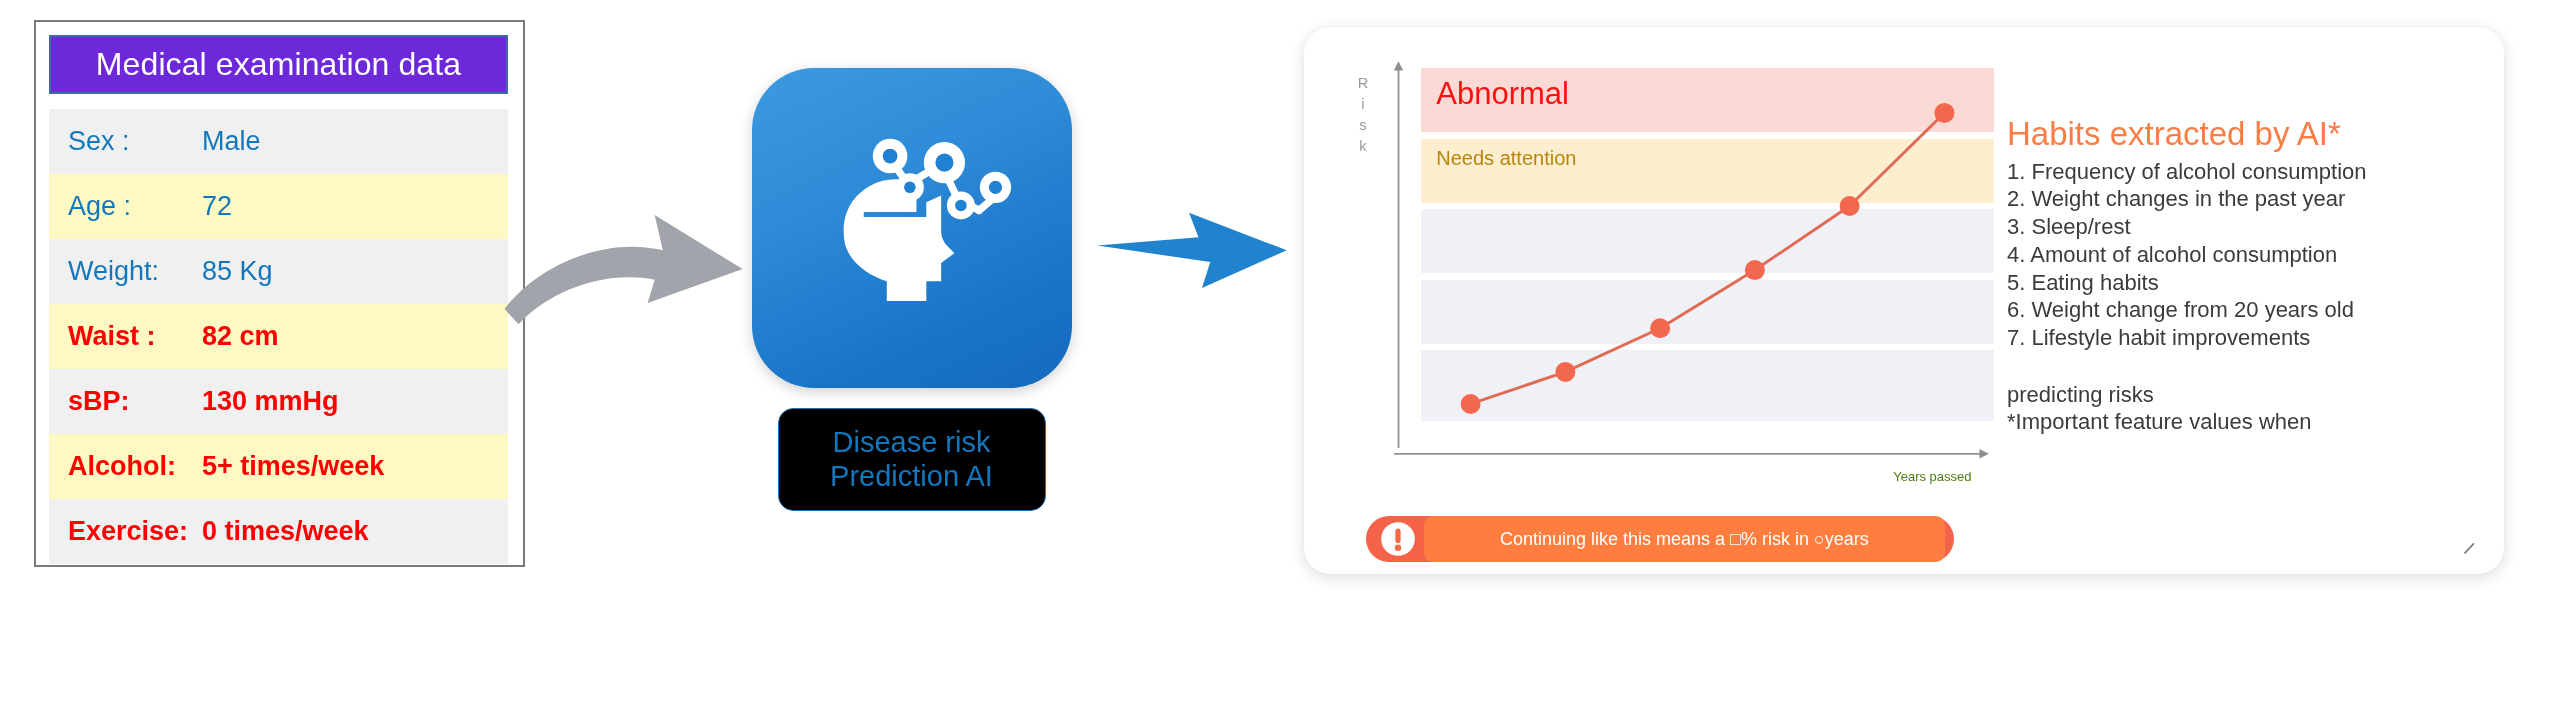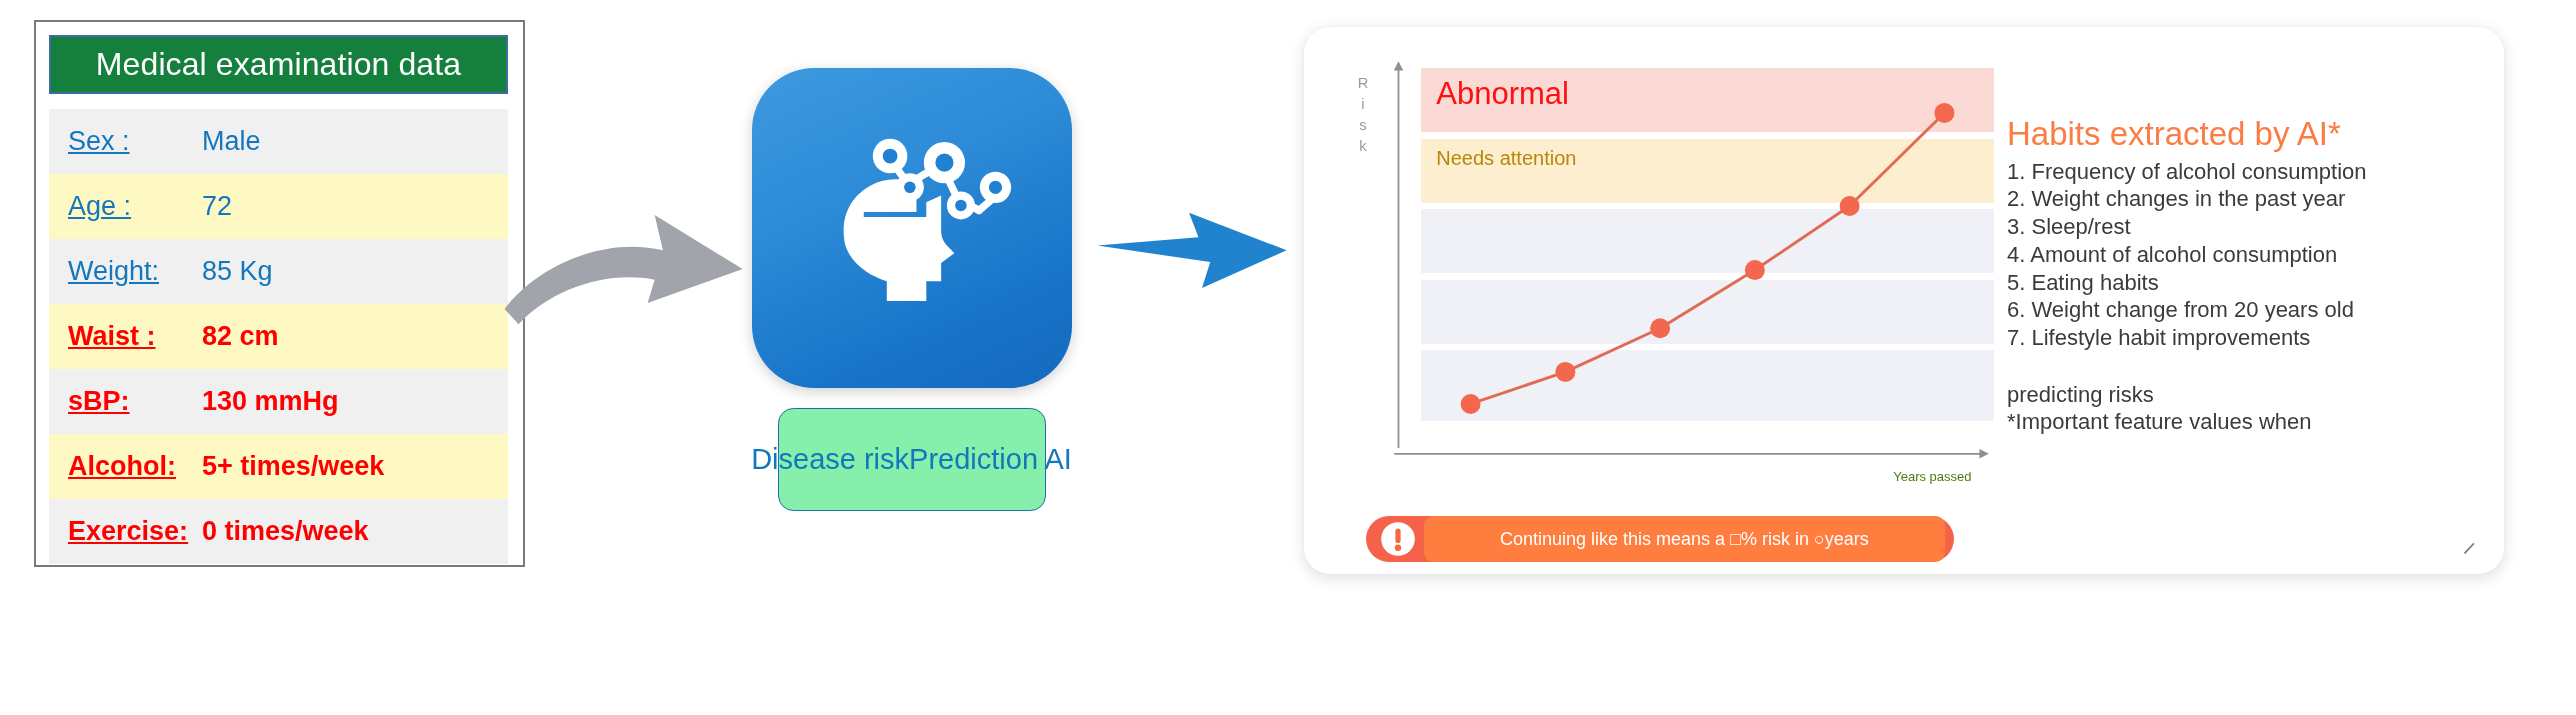--- a/index.html
+++ b/index.html
@@ -9,57 +9,57 @@
     -webkit-font-smoothing:antialiased;
   }
 
   
   #exam-panel{
     position:absolute;left:34px;top:20px;width:491px;height:547px;
     border:2.4px solid #7a7a7a;background:#ffffff;box-sizing:border-box;
   }
   #exam-header{
     position:absolute;left:13px;top:13px;width:459px;height:59px;
-    background:#15803d;border:2.9px solid #3d6d9e;box-sizing:border-box;
+    background:#6d28d9;border:2.9px solid #3d6d9e;box-sizing:border-box;
     display:flex;align-items:center;justify-content:center;
   }
   #exam-header-title{
     color:#ffffff;font-size:32px;font-weight:400;letter-spacing:0.1px;white-space:nowrap;
   }
   #exam-rows{
     position:absolute;left:13px;top:87px;width:459px;
   }
   .exam-row{
     display:flex;align-items:center;height:65px;box-sizing:border-box;padding-left:19px;
   }
   .exam-row.stripe{background:#f0f0f0;}
   .exam-row.plain{background:#fef9c3;}
-  .exam-label{font-size:27px;white-space:nowrap;text-decoration:underline;}
+  .exam-label{font-size:27px;white-space:nowrap;}
   .exam-value{font-size:27px;white-space:nowrap;}
   .exam-row.normal .exam-label,
   .exam-row.normal .exam-value{color:#1277bd;font-weight:400;}
   .exam-row.alert .exam-label,
   .exam-row.alert .exam-value{color:#ff0000;font-weight:bold;}
   .exam-label{width:134px;}
 
   
   #gray-arrow{position:absolute;left:503px;top:194px;width:247px;height:176px;}
 
   
   #ai-block{position:absolute;left:747px;top:68px;width:329px;}
   #ai-icon{
     width:320px;height:320px;margin:0 auto;border-radius:62px;
     background:linear-gradient(155deg,#3d9ae0 0%,#2e8cd8 35%,#1874c8 75%,#1569bd 100%);
     box-shadow:0 3.5px 13px rgba(0,0,0,.18);
     display:flex;align-items:center;justify-content:center;
   }
   #ai-caption{
     margin:20px auto 0;width:266px;height:101px;
-    border:1.8px solid #1b6fb3;border-radius:15.3px;background:#86efac;
-    display:flex;flex-direction:row;align-items:center;justify-content:center;
+    border:1.8px solid #1b6fb3;border-radius:15.3px;background:#000000;
+    display:flex;flex-direction:column;align-items:center;justify-content:center;
   }
   #ai-caption span{
     color:#1277bd;font-size:29px;line-height:1.14;white-space:nowrap;
   }
 
   
   #blue-arrow{position:absolute;left:1095px;top:176px;width:194px;height:118px;}
 
   
   #result-card{

